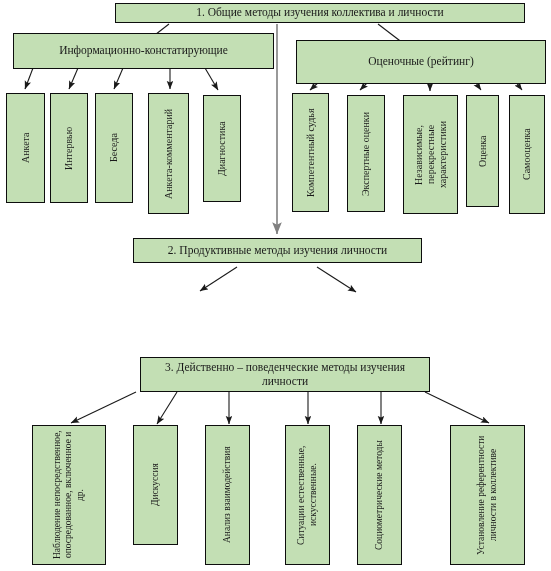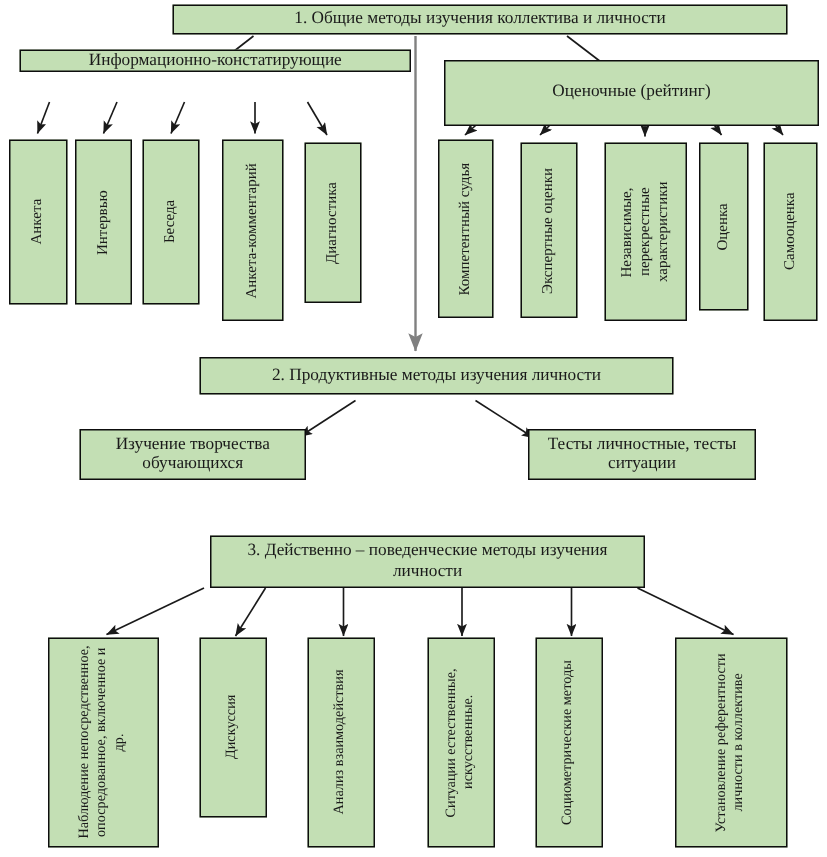--- a/index.html
+++ b/index.html
@@ -104,21 +104,21 @@
       <line x1="308" y1="392" x2="308" y2="424"></line>
       <line x1="381" y1="392" x2="381" y2="424"></line>
       <line x1="425" y1="392" x2="489" y2="423"></line>
     </g>
   </svg>
 
   <div class="box hdr" style="left:72px; top:3px; width:410px; height:20px;margin-left:43px;">
     <span>1. Общие методы изучения коллектива и личности</span>
   </div>
 
-  <div class="box hdr" style="left:13px; top:33px; width:261px; height:15px;justify-content:center;">
+  <div class="box hdr" style="left:13px; top:33px; width:261px; height:36px;justify-content:center;">
     <span>Информационно-констатирующие</span>
   </div>
 
   <div class="box hdr" style="left:296px; top:40px; width:250px; height:44px;">
     <span>Оценочные (рейтинг)</span>
   </div>
 
   <div class="box vert sm" style="left:6px; top:93px; width:39px; height:110px;">
     <span>Анкета</span>
   </div>
@@ -144,30 +144,24 @@
   <div class="box vert sm" style="left:403px; top:95px; width:55px; height:119px;">
     <span>Независимые, перекрестные характеристики</span>
   </div>
   <div class="box vert sm" style="left:466px; top:95px; width:33px; height:112px;">
     <span>Оценка</span>
   </div>
   <div class="box vert sm" style="left:509px; top:95px; width:36px; height:119px;">
     <span>Самооценка</span>
   </div>
 
-  <div class="box hdr" style="left:133px; top:238px; width:316px; height:25px;">
+  <div class="box hdr" style="left:133px; top:238px; width:289px; height:25px;">
     <span>2. Продуктивные методы изучения личности</span>
   </div>
 
-  <div class="box hdr" style="left:53px; top:286px; width:151px; height:34px;">
-    <span>Изучение творчества обучающихся</span>
-  </div>
-  <div class="box hdr" style="left:352px; top:286px; width:152px; height:34px;">
-    <span>Тесты личностные, тесты ситуации</span>
-  </div>
 
   <div class="box hdr" style="left:140px; top:357px; width:290px; height:35px;">
     <span>3. Действенно – поведенческие методы изучения личности</span>
   </div>
 
   <div class="box vert xs" style="left:32px; top:425px; width:74px; height:140px;">
     <span>Наблюдение непосредственное, опосредованное, включенное и др.</span>
   </div>
   <div class="box vert xs" style="left:133px; top:425px; width:45px; height:120px;">
     <span>Дискуссия</span>

